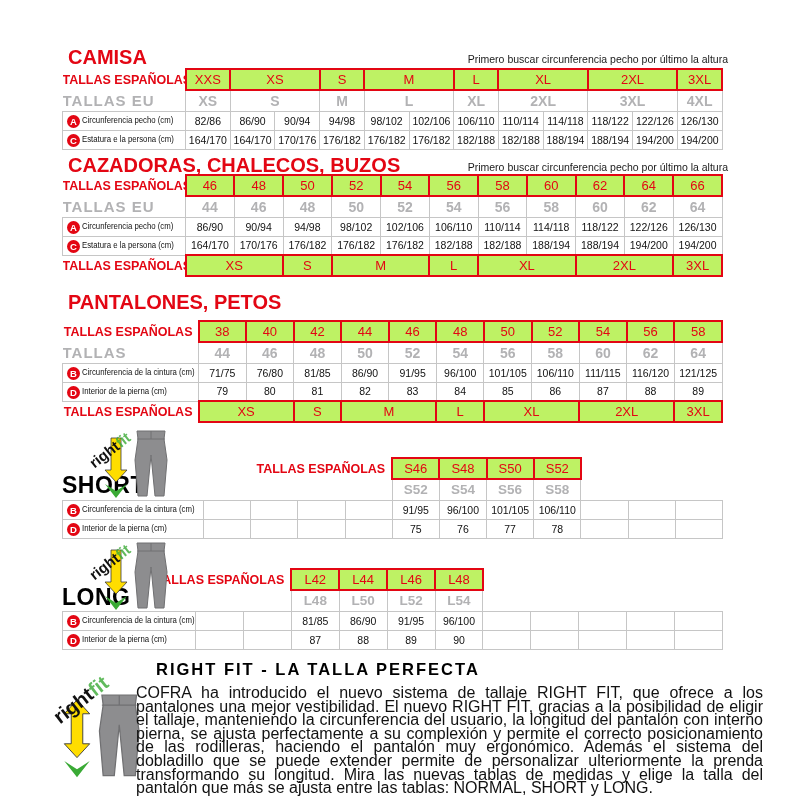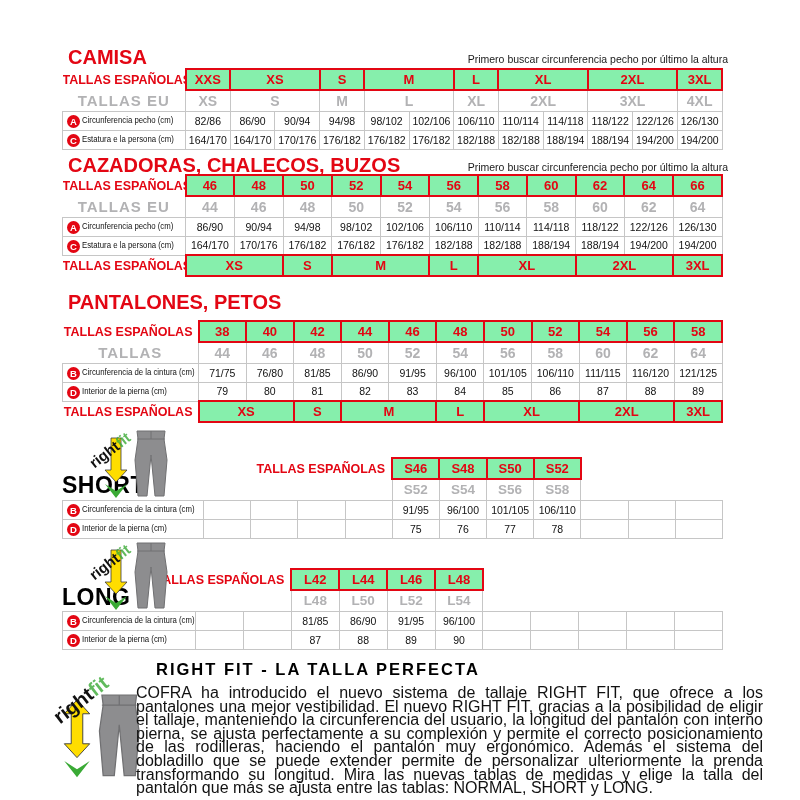--- a/index.html
+++ b/index.html
@@ -9,25 +9,25 @@
   html,body{margin:0;padding:0;background:#fff;}
   .page{position:relative;width:800px;height:800px;background:#fff;overflow:hidden;
         font-family:"Liberation Sans",sans-serif;color:var(--ink);padding-left:11px;}
   .sec-title{position:absolute;left:68px;color:var(--red);font-weight:bold;font-size:20px;white-space:nowrap;}
   .note{position:absolute;right:83px;font-size:10.5px;color:#1a1a1a;white-space:nowrap;}
   .sizetable{position:absolute;left:62px;width:661px;border-collapse:collapse;table-layout:fixed;}
   .sizetable td{padding:0;text-align:center;vertical-align:middle;overflow:hidden;white-space:nowrap;}
   tr.r-red{height:21px}
   tr.r-gray{height:21px}
   tr.r-data{height:19px}
-  td.redbox{border:2px solid var(--red);color:var(--red);font-weight:bold;font-size:13px;background:#86efac;margin-top:19px;}
+  td.redbox{border:2px solid var(--red);color:var(--red);font-weight:normal;font-size:13px;background:#bef264;margin-top:19px;}
   td.graybox{border:1px solid var(--cellb);color:var(--graytxt);font-weight:bold;font-size:14px;}
   td.graycell{border:1px solid var(--cellb);color:var(--graytxt);font-weight:bold;font-size:13.5px;}
   td.es-lbl{border:none;color:var(--red);font-weight:bold;font-size:12.5px;text-align:right;padding-right:5px;}
-  td.eu-lbl{border:none;color:var(--graytxt);font-weight:bold;font-size:15px;text-align:center;letter-spacing:1px;}
+  td.eu-lbl{border:none;color:var(--graytxt);font-weight:bold;font-size:15px;text-align:left;letter-spacing:1px;}
   td.pre-lbl{border:none;color:var(--red);font-weight:bold;font-size:12.5px;text-align:right;padding-right:6px;}
   td.blank{border:none;}
   td.data-lbl{border:1px solid var(--cellb);text-align:left;font-size:9.5px;color:#111;padding-left:2px;}
   td.datacell{border:1px solid var(--cellb);font-size:10.5px;color:#111;}
   .lab-txt{display:inline-block;transform:scaleX(.82);transform-origin:0 50%;}
   .circ{display:inline-block;width:13px;height:13px;line-height:13px;border-radius:50%;
         background:var(--red);color:#fff;font-size:9.5px;font-weight:bold;text-align:center;
         margin:0 2px 0 2px;vertical-align:-2px;}
   .fit-title{position:absolute;left:62px;font-size:23px;font-weight:bold;color:#000;letter-spacing:.5px;}
   .fit-logo{position:absolute;}

